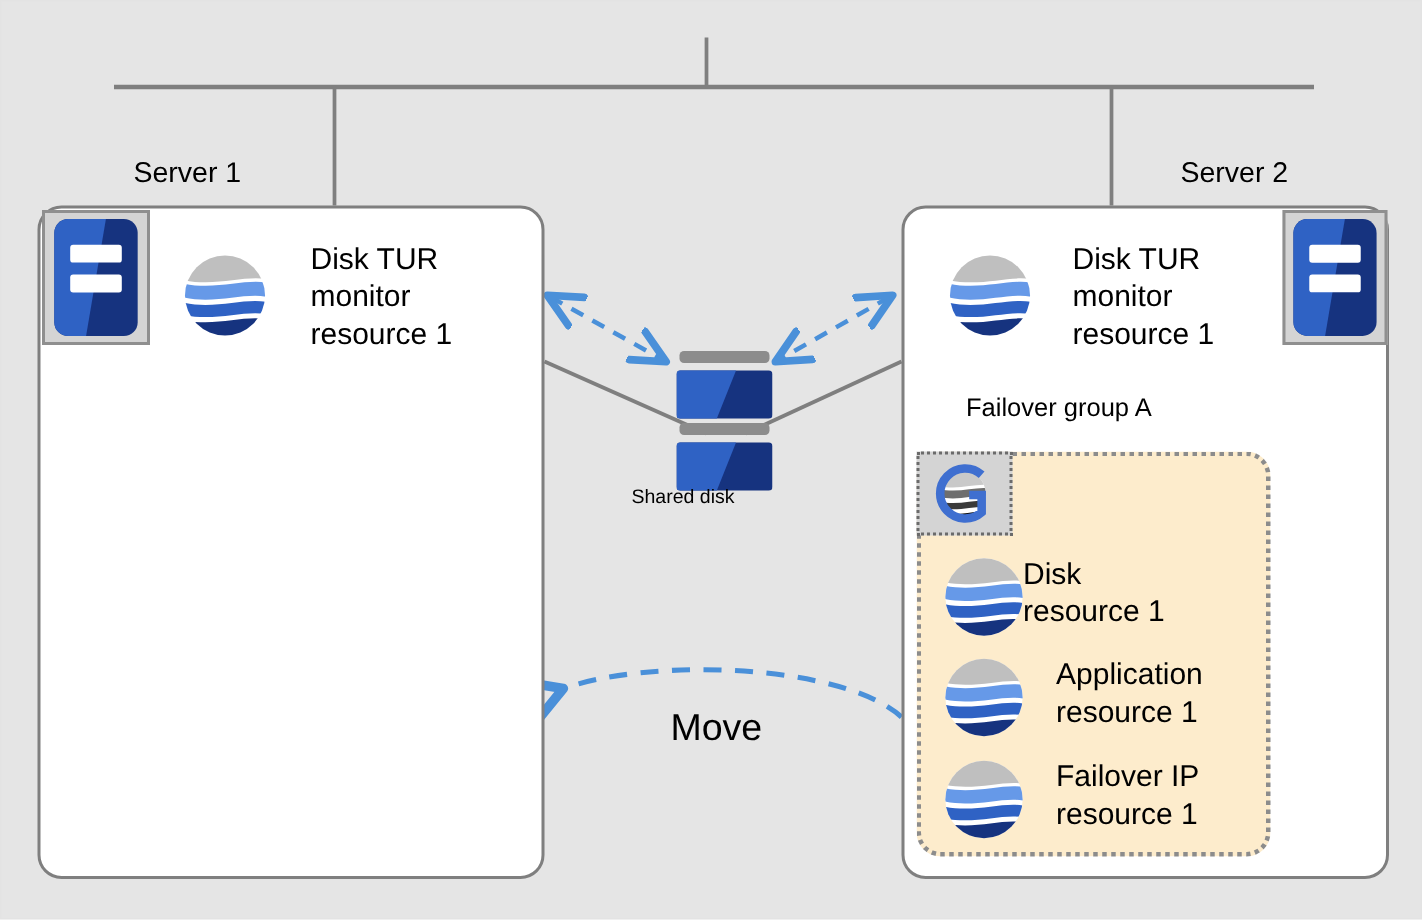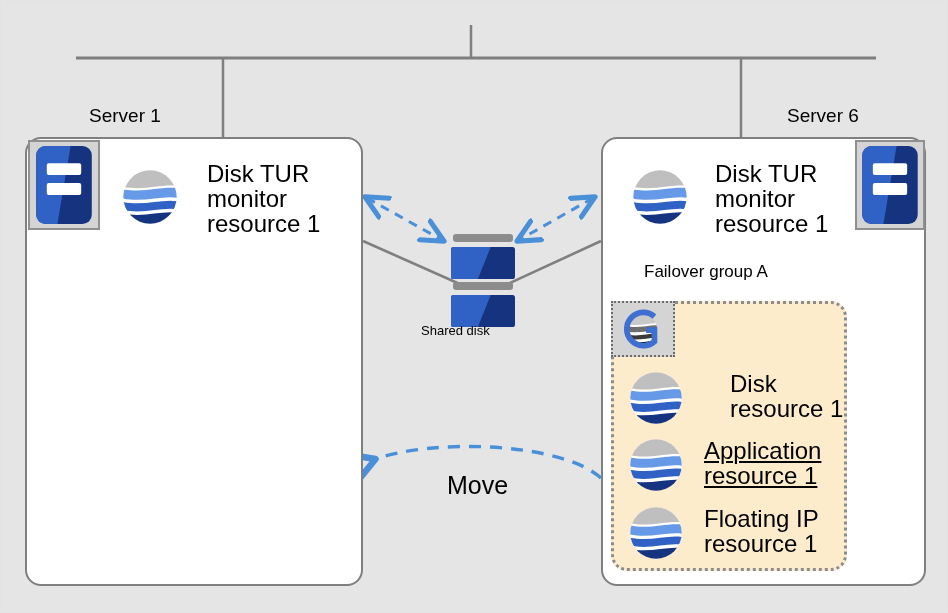--- a/index.html
+++ b/index.html
@@ -6,21 +6,21 @@
   html,body{margin:0;padding:0;background:#fff;}
   body{font-family:"Liberation Sans","DejaVu Sans",sans-serif;}
   #stage{position:relative;width:948px;height:613px;background:#e5e5e5;
          border:1px solid #e3e3e3;box-sizing:border-box;overflow:hidden;}
   svg.layer{position:absolute;left:0;top:0;width:948px;height:613px;}
   .lbl{position:absolute;color:#000;white-space:nowrap;}
   .lbl-server{font-size:19px;}
   .lbl-shared{font-size:13px;}
   .lbl-move{font-size:25px;}
   .lbl-fog{font-size:17px;}
-  .res-text{position:absolute;font-size:24px;line-height:25px;color:#000;white-space:nowrap;}
+  .res-text{position:absolute;font-size:20px;line-height:25px;color:#000;white-space:nowrap;}
   .svr-box{position:absolute;border:2px solid #7f7f7f;border-radius:16px;background:#fff;box-sizing:border-box;}
   .fog-box{position:absolute;border:3px dotted #8c8c8c;border-radius:16px;
            background:#fdeccc;box-sizing:border-box;}
   .svr-icon{position:absolute;background:#d4d4d4;border:2px solid #8f8f8f;box-sizing:border-box;}
   .grp-icon{position:absolute;background:#d4d4d4;border:2px dotted #6b6b6b;box-sizing:border-box;}
   .ico{position:absolute;}
 </style>
 </head>
 <body>
 
@@ -124,21 +124,21 @@
     <use href="#globeIcon" x="0" y="0" width="100" height="100"></use>
   </svg>
   <div class="res-text" style="left:206px;top:160px;">
     <div>Disk TUR</div>
     <div>monitor</div>
     <div>resource 1</div>
   </div>
 
   <div class="svr-box" style="left:600px;top:136px;width:325px;height:449px;"></div>
 
-  <div class="lbl lbl-server" style="left:786px;top:104px;">Server 6</div>
+  <div class="lbl lbl-server" style="left:786px;top:104px;">Server 2</div>
 
   <div class="svr-icon" style="left:854px;top:139px;width:70px;height:90px;">
     <svg viewBox="0 0 100 130" width="100%" height="100%" preserveAspectRatio="xMidYMid meet">
       <use href="#serverIcon" x="0" y="0" width="100" height="130"></use>
     </svg>
   </div>
 
   <svg class="ico" style="left:630px;top:167px;" width="58" height="58" viewBox="0 0 100 100">
     <use href="#globeIcon" x="0" y="0" width="100" height="100"></use>
   </svg>
@@ -154,38 +154,38 @@
 
   <div class="grp-icon" style="left:610px;top:300px;width:64px;height:56px;">
     <svg viewBox="0 0 100 100" width="100%" height="100%" preserveAspectRatio="xMidYMid meet">
       <use href="#groupIcon" x="0" y="0" width="100" height="100"></use>
     </svg>
   </div>
 
   <svg class="ico" style="left:627px;top:369px;" width="56" height="56" viewBox="0 0 100 100">
     <use href="#globeIcon" x="0" y="0" width="100" height="100"></use>
   </svg>
-  <div class="res-text" style="left:729px;top:370px;">
+  <div class="res-text" style="left:681px;top:370px;">
     <div>Disk</div>
     <div>resource 1</div>
   </div>
 
   <svg class="ico" style="left:627px;top:436px;" width="56" height="56" viewBox="0 0 100 100">
     <use href="#globeIcon" x="0" y="0" width="100" height="100"></use>
   </svg>
-  <div class="res-text" style="left:703px;top:437px;text-decoration:underline;">
+  <div class="res-text" style="left:703px;top:437px;">
     <div>Application</div>
     <div>resource 1</div>
   </div>
 
   <svg class="ico" style="left:627px;top:504px;" width="56" height="56" viewBox="0 0 100 100">
     <use href="#globeIcon" x="0" y="0" width="100" height="100"></use>
   </svg>
   <div class="res-text" style="left:703px;top:505px;">
-    <div>Floating IP</div>
+    <div>Failover IP</div>
     <div>resource 1</div>
   </div>
 
   <div class="lbl lbl-shared" style="left:420px;top:322px;">Shared disk</div>
 
   <div class="lbl lbl-move" style="left:446px;top:470px;">Move</div>
 
 </div>
 
 </body></html>

